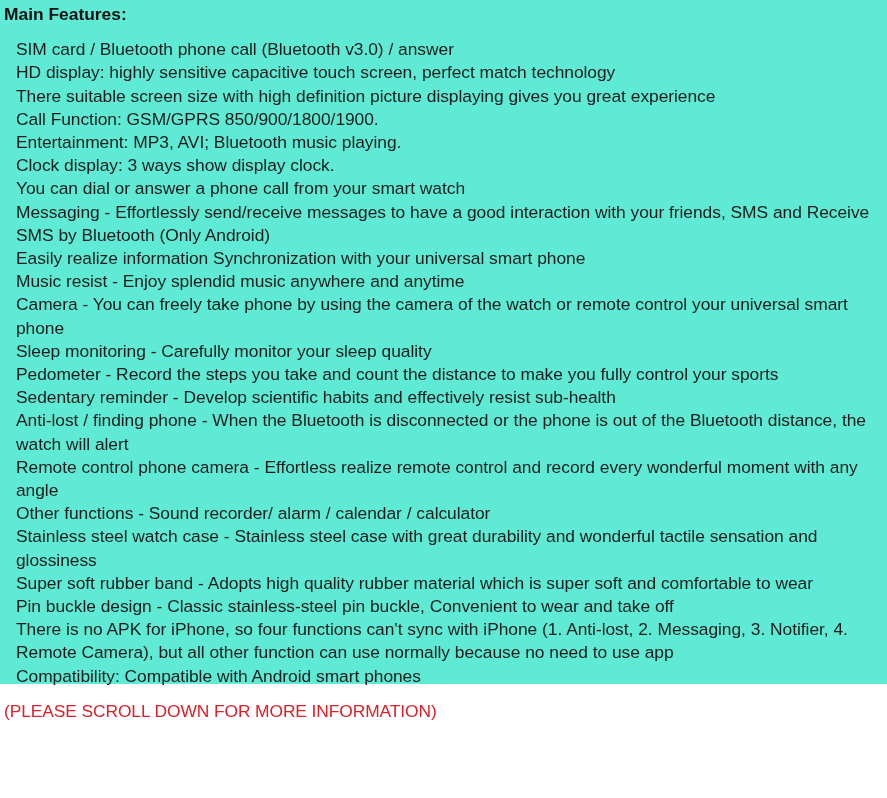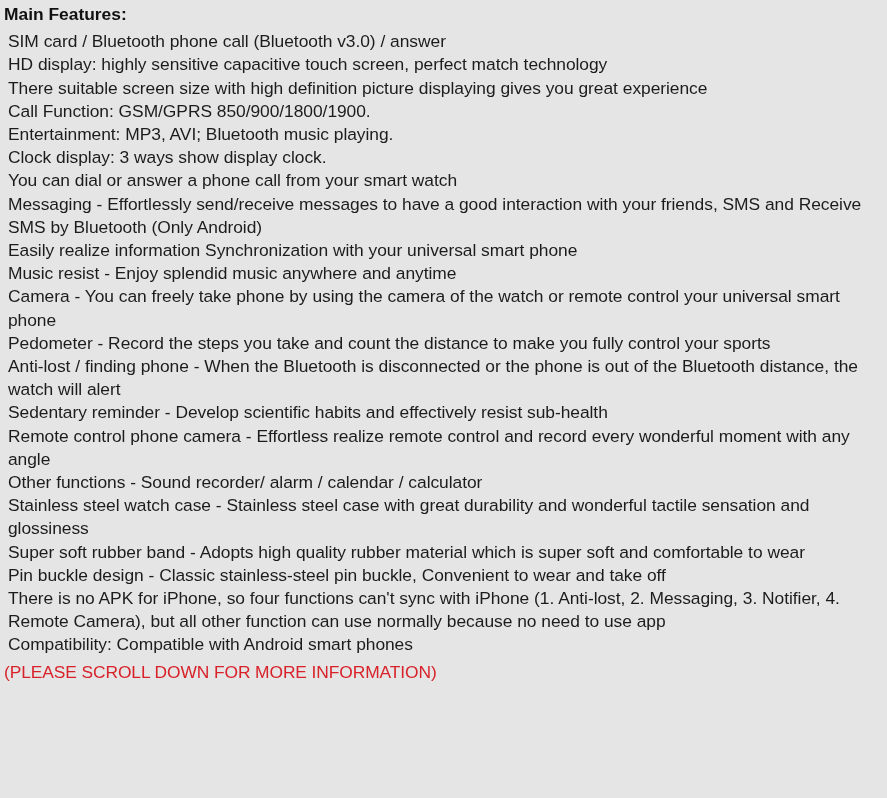--- a/index.html
+++ b/index.html
@@ -11,28 +11,28 @@
   body {
     width: 887px;
     height: 798px;
     overflow: hidden;
     font-family: "Liberation Sans", sans-serif;
     color: #1c1c1c;
     -webkit-font-smoothing: antialiased;
   }
   .page {
     width: 887px;
-    height: 798px;
+    height: 684px;
     box-sizing: border-box;
     padding: 3px 4px 0 4px;
-    background: #e5e5e5;
+    background: #5eead4;
   }
   .feature-list {
     list-style: none;
-    margin: 4px;
+    margin: 12px;
     padding: 0;
   }
   .feature-line {
     font-size: 17.4px;
     line-height: 23.2px;
     letter-spacing: -0.05px;
     color: #1c1c1c;
     white-space: normal;
     word-spacing: 0.1px;
   }
@@ -64,23 +64,24 @@
     <li class="feature-line">HD display: highly sensitive capacitive touch screen, perfect match technology</li>
     <li class="feature-line">There suitable screen size with high definition picture displaying gives you great experience</li>
     <li class="feature-line">Call Function: GSM/GPRS 850/900/1800/1900.</li>
     <li class="feature-line">Entertainment: MP3, AVI; Bluetooth music playing.</li>
     <li class="feature-line">Clock display: 3 ways show display clock.</li>
     <li class="feature-line">You can dial or answer a phone call from your smart watch</li>
     <li class="feature-line">Messaging - Effortlessly send/receive messages to have a good interaction with your friends, SMS and Receive SMS by Bluetooth (Only Android)</li>
     <li class="feature-line">Easily realize information Synchronization with your universal smart phone</li>
     <li class="feature-line">Music resist - Enjoy splendid music anywhere and anytime</li>
     <li class="feature-line">Camera - You can freely take phone by using the camera of the watch or remote control your universal smart phone</li>
+    <li class="feature-line">Sleep monitoring - Carefully monitor your sleep quality</li>
     <li class="feature-line">Pedometer - Record the steps you take and count the distance to make you fully control your sports</li>
+    <li class="feature-line">Sedentary reminder - Develop scientific habits and effectively resist sub-health</li>
     <li class="feature-line">Anti-lost / finding phone - When the Bluetooth is disconnected or the phone is out of the Bluetooth distance, the watch will alert</li>
-    <li class="feature-line">Sedentary reminder - Develop scientific habits and effectively resist sub-health</li>
     <li class="feature-line">Remote control phone camera - Effortless realize remote control and record every wonderful moment with any angle</li>
     <li class="feature-line">Other functions - Sound recorder/ alarm / calendar / calculator</li>
     <li class="feature-line">Stainless steel watch case - Stainless steel case with great durability and wonderful tactile sensation and glossiness</li>
     <li class="feature-line">Super soft rubber band - Adopts high quality rubber material which is super soft and comfortable to wear</li>
     <li class="feature-line">Pin buckle design - Classic stainless-steel pin buckle, Convenient to wear and take off</li>
     <li class="feature-line">There is no APK for iPhone, so four functions can't sync with iPhone (1. Anti-lost, 2. Messaging, 3. Notifier, 4. Remote Camera), but all other function can use normally because no need to use app</li>
     <li class="feature-line">Compatibility: Compatible with Android smart phones</li>
   </ul>
 
   <div class="callout">(PLEASE SCROLL DOWN FOR MORE INFORMATION)</div>

